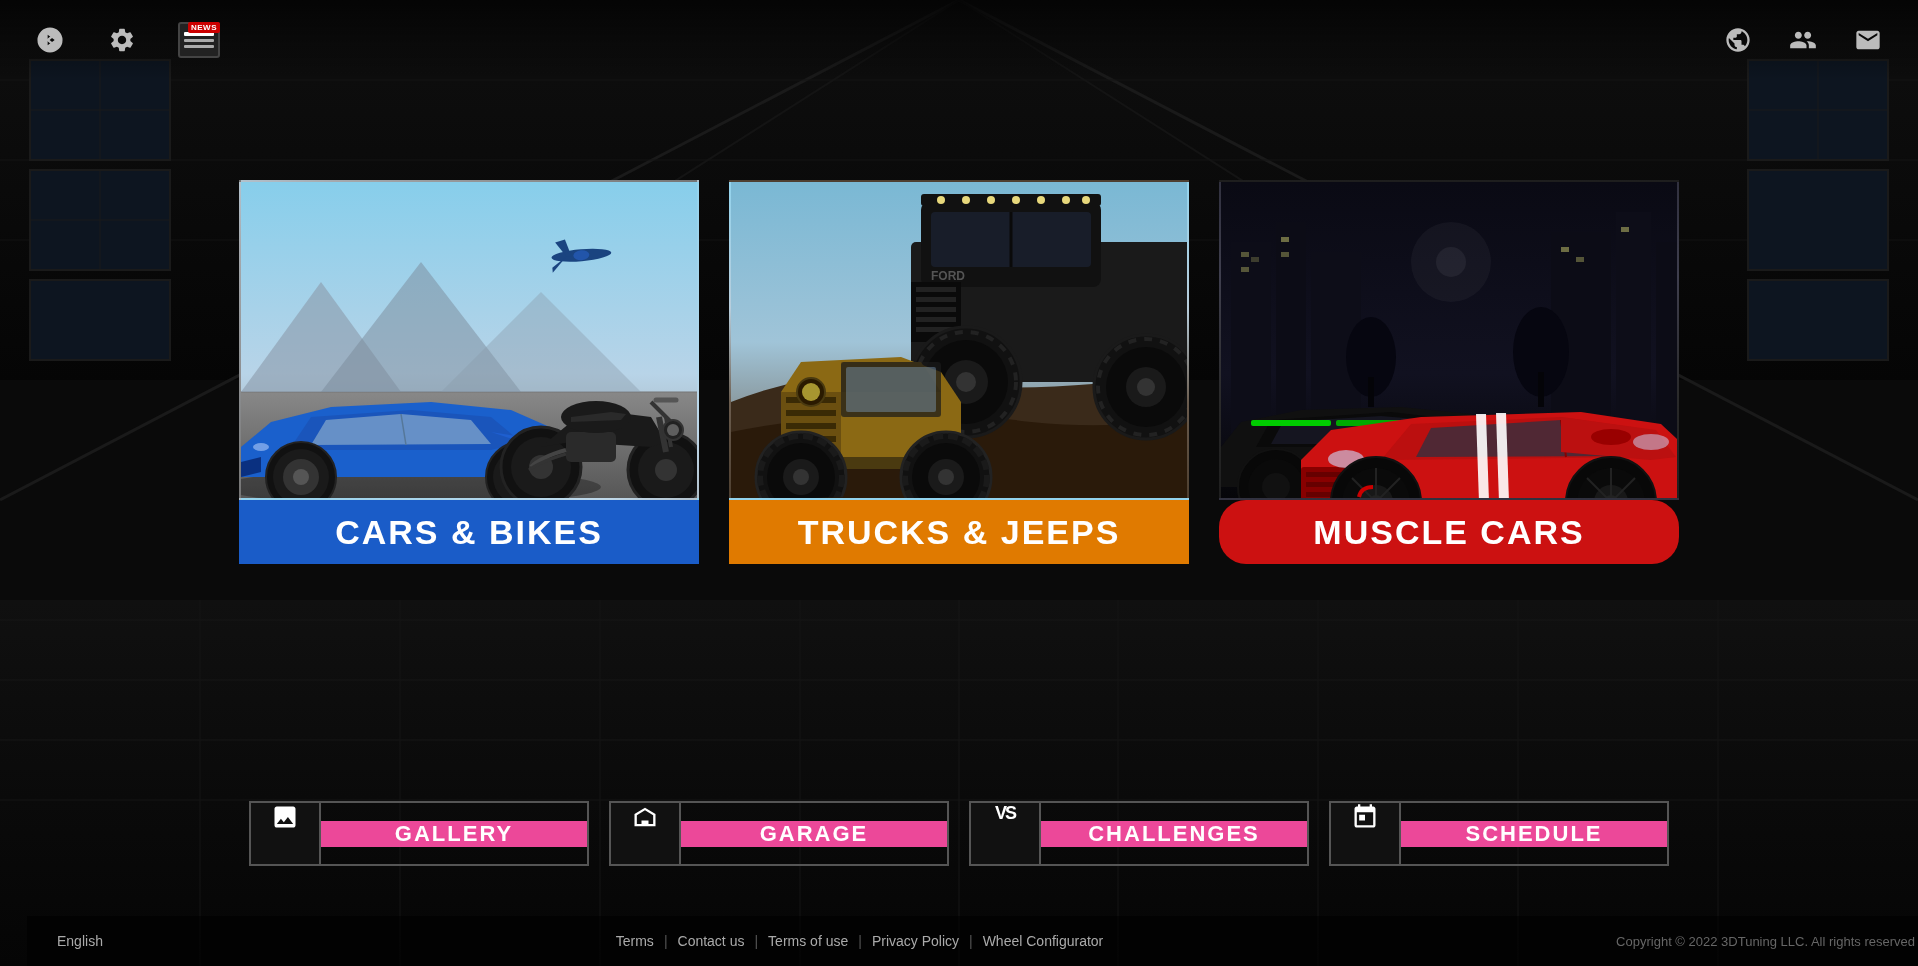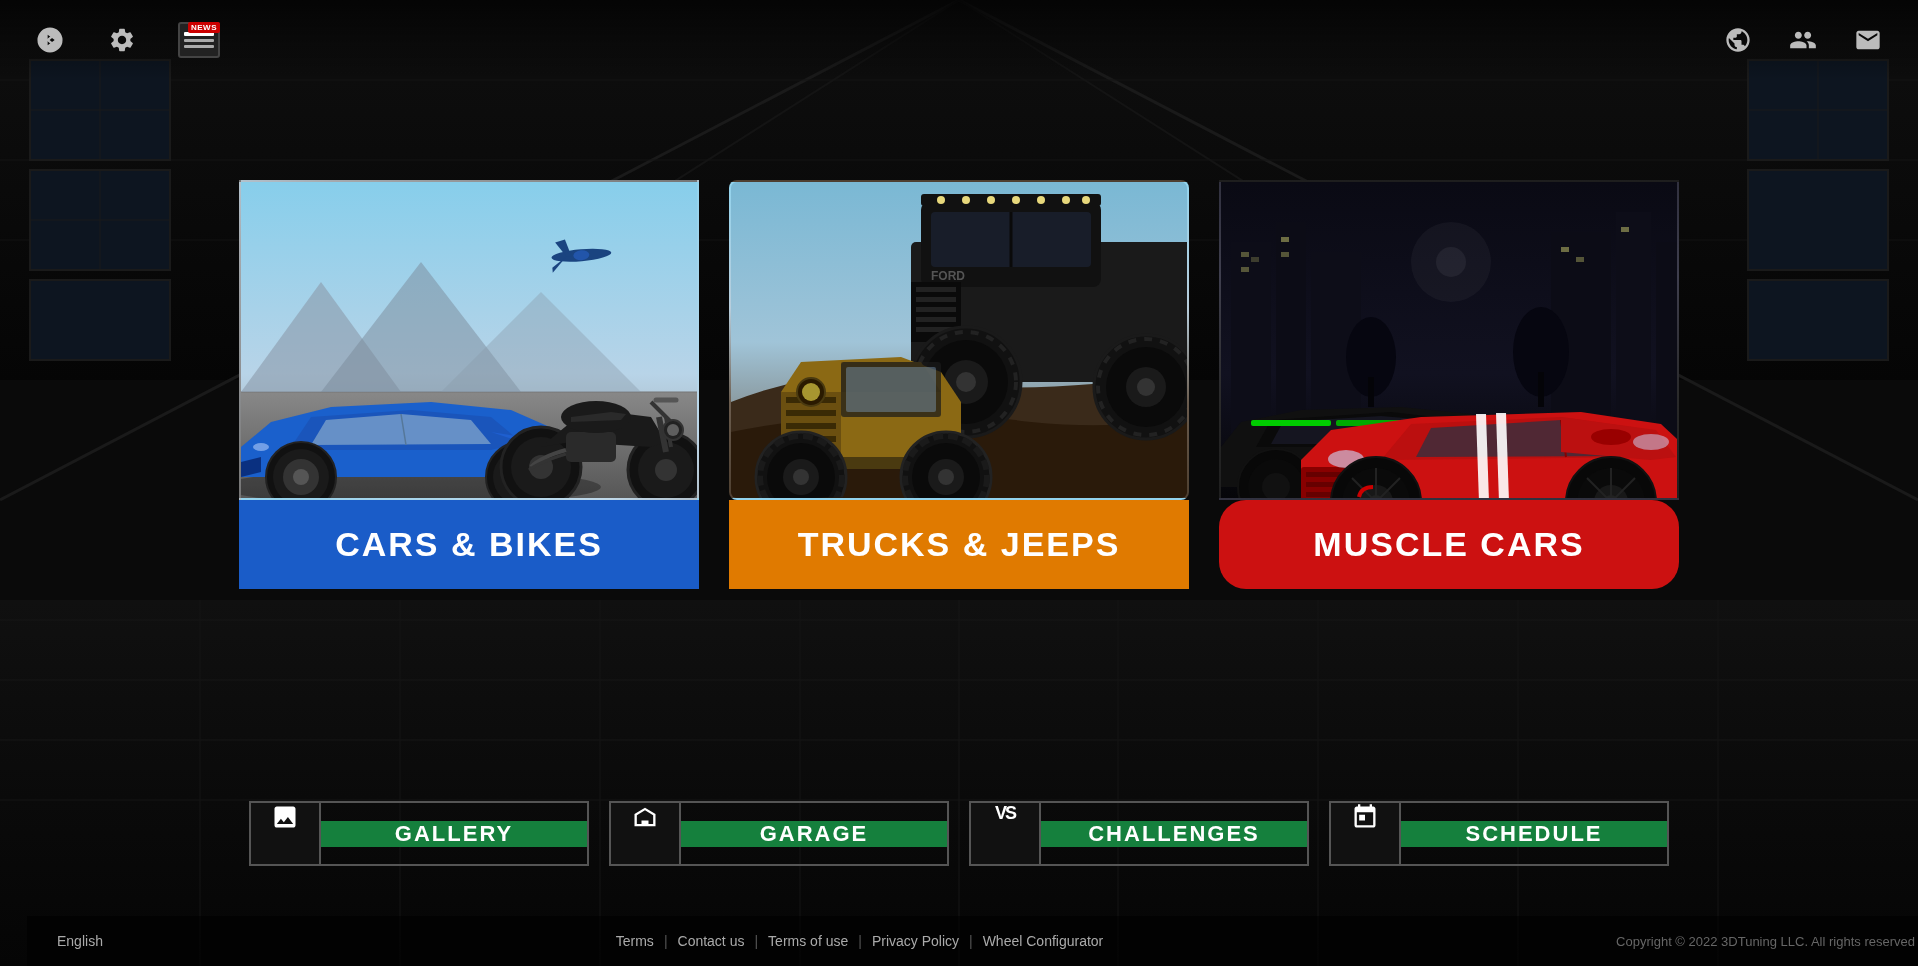--- a/index.html
+++ b/index.html
@@ -134,32 +134,31 @@
     .card-image-cars {
       background: 
         linear-gradient(to bottom right, #87CEEB 0%, #b8d4e8 40%, #9BA0A5 60%, #666 100%);
       position: relative;
     }
 
     
     .card-image-trucks {
       background: linear-gradient(to bottom, #87CEEB 0%, #b0c8d8 40%, #5a4a3a 70%, #3a2a1a 100%);
       position: relative;
-      border-radius: 8px;
     }
 
     
     .card-image-muscle {
       background: linear-gradient(to bottom, #1a1a2a 0%, #2a2a3a 30%, #111 70%, #050505 100%);
       position: relative;
     }
 
     .card-label {
       width: 100%;
-      height: 89px;
+      height: 64px;
       display: flex;
       align-items: center;
       justify-content: center;
       font-size: 34px;
       font-weight: 900;
       letter-spacing: 2px;
       color: white;
       text-transform: uppercase;
     }
 
@@ -196,21 +195,21 @@
       border-right: 2px solid #555;
       display: flex; align-items: flex-start; justify-content: center;
       font-size: 24px;
       color: white;
       flex-shrink: 0;
     }
 
     .btn-label-box {
       flex: 1;
       display: flex; align-items: center; justify-content: center;
-      background: #15803d;
+      background: #ec4899;
       font-size: 22px;
       font-weight: 800;
       letter-spacing: 2px;
       color: white;
       text-transform: uppercase;
       padding: 0 20px;
     }
 
     
     .footer {

